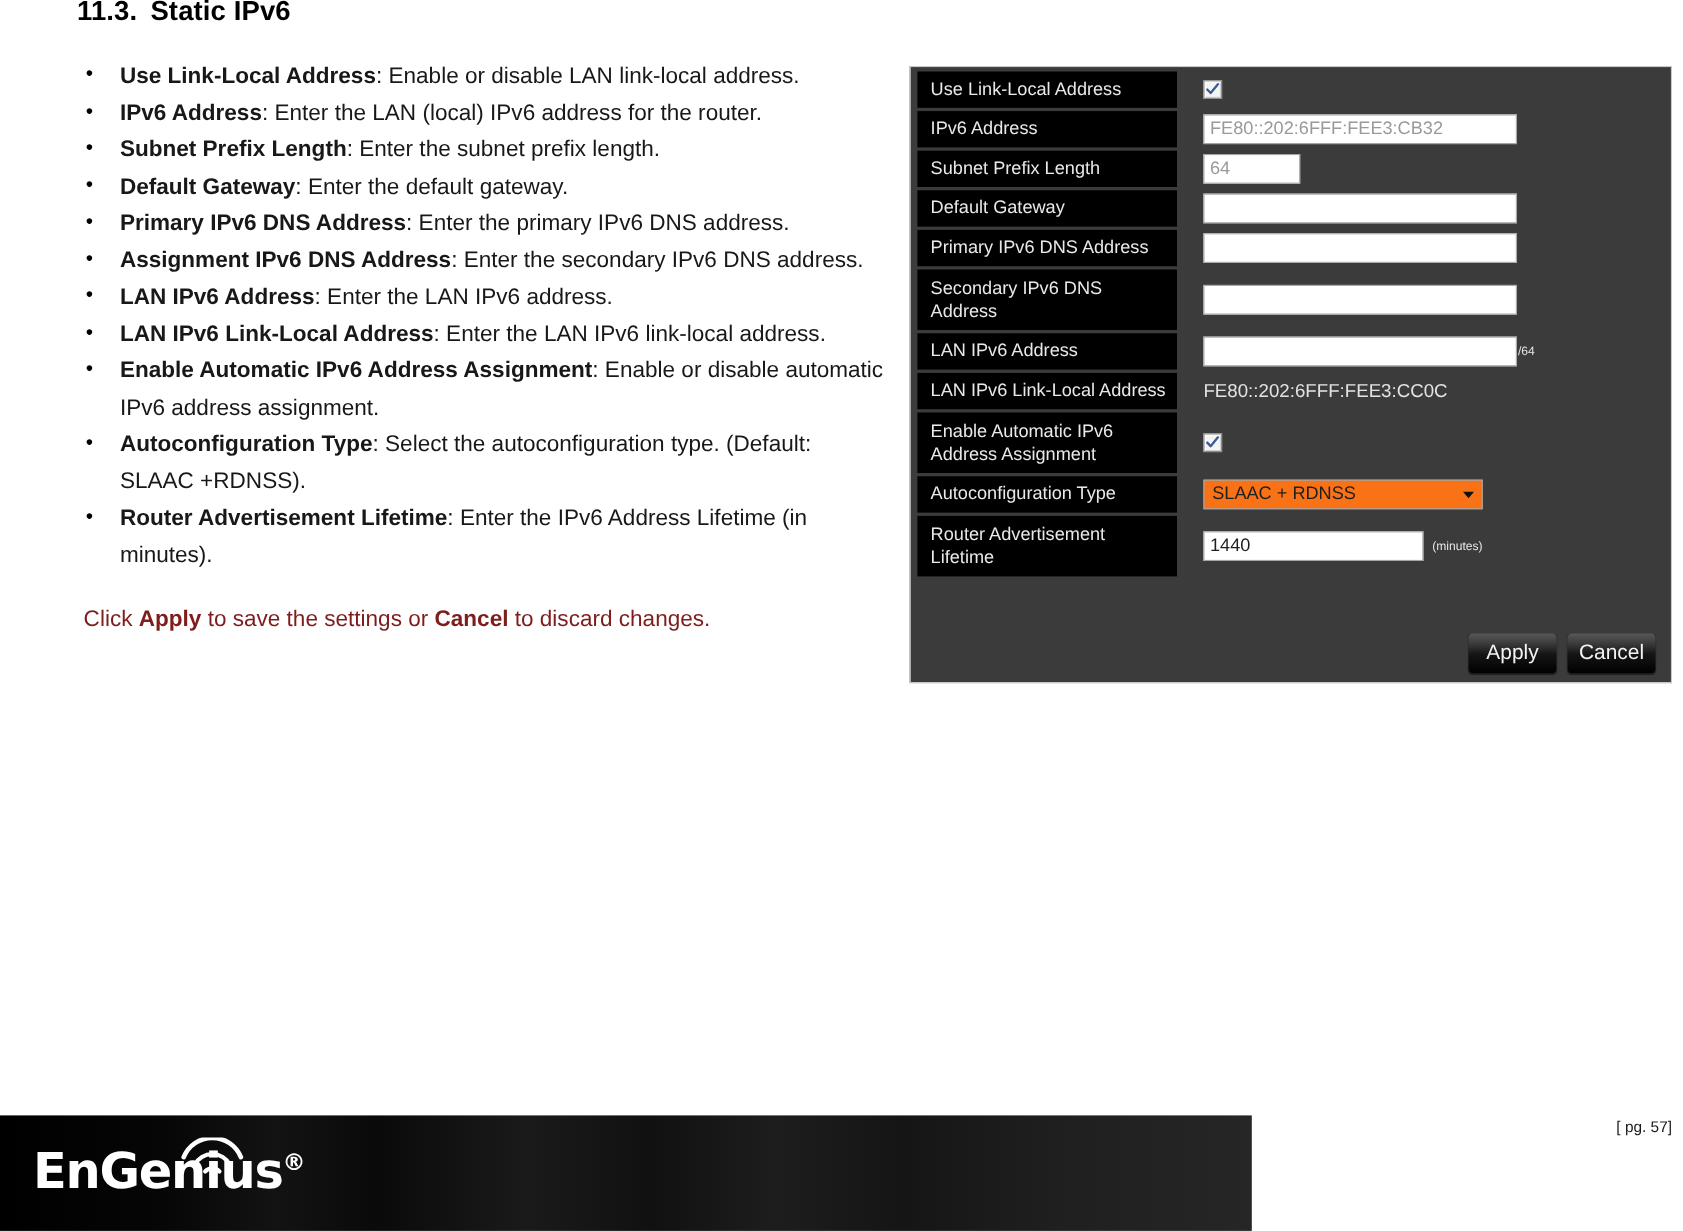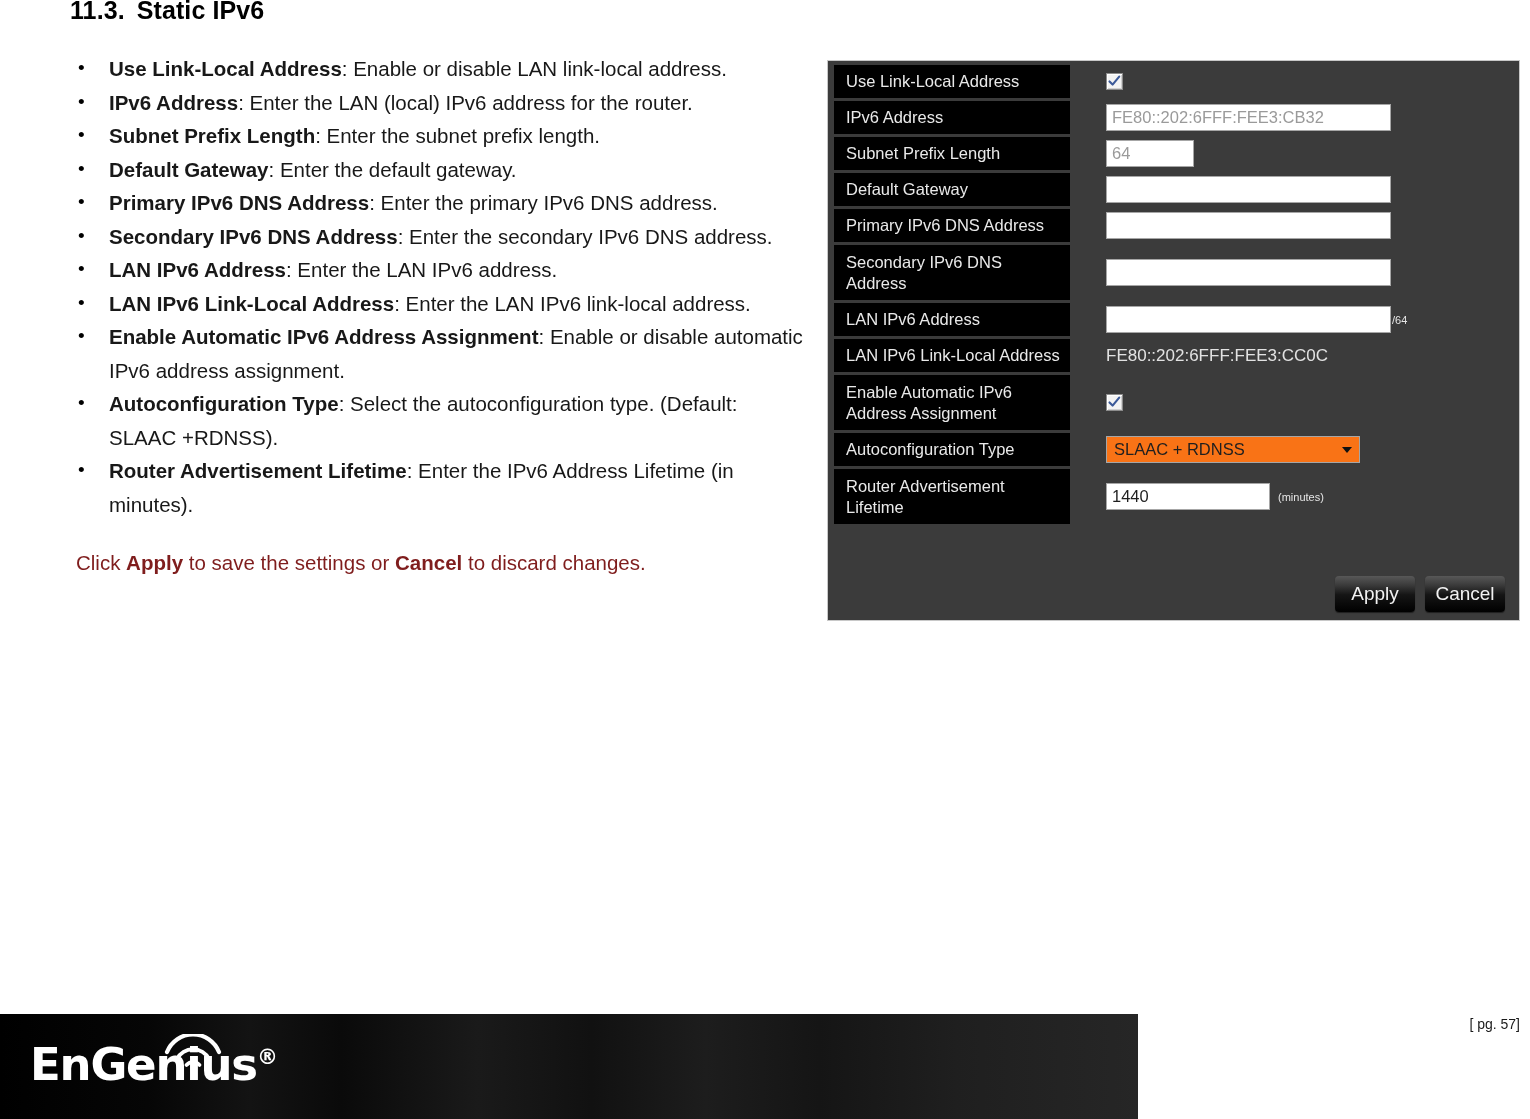--- a/index.html
+++ b/index.html
@@ -103,42 +103,42 @@
     box-sizing: border-box;
     display: flex;
     align-items: center;
   }
   .row-label.two-line { align-items: flex-start; padding-top: 7px; }
   .row-label span { display: block; }
   .row-control {
     flex: 1 1 auto;
     display: flex;
     align-items: center;
-    padding-left: 36px;
+    padding-left: 24px;
   }
 
   
   .txt {
     background: #ffffff;
     border: 1px solid #a6a6a6;
     box-sizing: border-box;
     height: 27px;
     font-family: "Liberation Sans", sans-serif;
     font-size: 16.5px;
     color: #1f1f1f;
     padding: 0 5px;
     display: flex;
     align-items: center;
     white-space: nowrap;
     overflow: hidden;
   }
   .txt.ghost { color: #9a9a9a; }
   .txt.w-wide  { width: 285px; }
   .txt.w-small { width: 88px; }
-  .txt.w-med   { width: 164px; }
+  .txt.w-med   { width: 200px; }
 
   .suffix {
     color: #e6e6e6;
     font-size: 11px;
     margin-left: 1px;
     white-space: nowrap;
   }
   .suffix.spaced { margin-left: 8px; }
 
   .static-val {
@@ -251,21 +251,21 @@
   <span class="heading-num">11.3.</span><span>Static IPv6</span>
 </div>
 
 <div class="doc-body">
   <ul class="bullet-list" id="bullet-list">
       <li class="bullet-item"><b>Use Link-Local Address</b><span>: Enable or disable LAN link-local address.</span></li>
       <li class="bullet-item"><b>IPv6 Address</b><span>: Enter the LAN (local) IPv6 address for the router.</span></li>
       <li class="bullet-item"><b>Subnet Prefix Length</b><span>: Enter the subnet prefix length.</span></li>
       <li class="bullet-item"><b>Default Gateway</b><span>: Enter the default gateway.</span></li>
       <li class="bullet-item"><b>Primary IPv6 DNS Address</b><span>: Enter the primary IPv6 DNS address.</span></li>
-      <li class="bullet-item"><b>Secondary IPv6 DNS Address</b><span>: Enter the secondary IPv6 DNS address.</span></li>
+      <li class="bullet-item"><b>Assignment IPv6 DNS Address</b><span>: Enter the secondary IPv6 DNS address.</span></li>
       <li class="bullet-item"><b>LAN IPv6 Address</b><span>: Enter the LAN IPv6 address.</span></li>
       <li class="bullet-item"><b>LAN IPv6 Link-Local Address</b><span>: Enter the LAN IPv6 link-local address.</span></li>
       <li class="bullet-item"><b>Enable Automatic IPv6 Address Assignment</b><span>: Enable or disable automatic IPv6 address assignment.</span></li>
       <li class="bullet-item"><b>Autoconfiguration Type</b><span>: Select the autoconfiguration type. (Default: SLAAC +RDNSS).</span></li>
       <li class="bullet-item"><b>Router Advertisement Lifetime</b><span>: Enter the IPv6 Address Lifetime (in minutes).</span></li>
     </ul>
 
   <div class="click-note">
     <span>Click </span><b>Apply</b><span> to save the settings or </span><b>Cancel</b><span> to discard changes.</span>
   </div>

